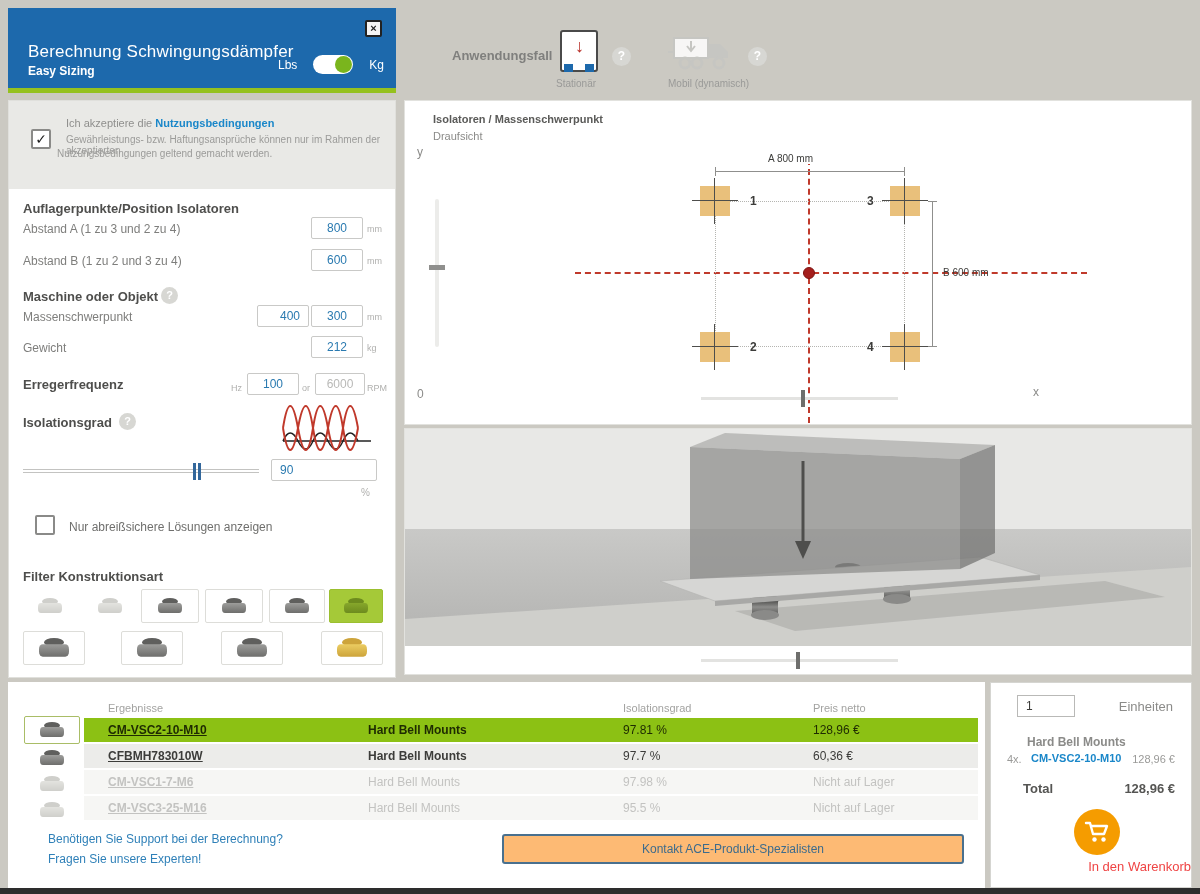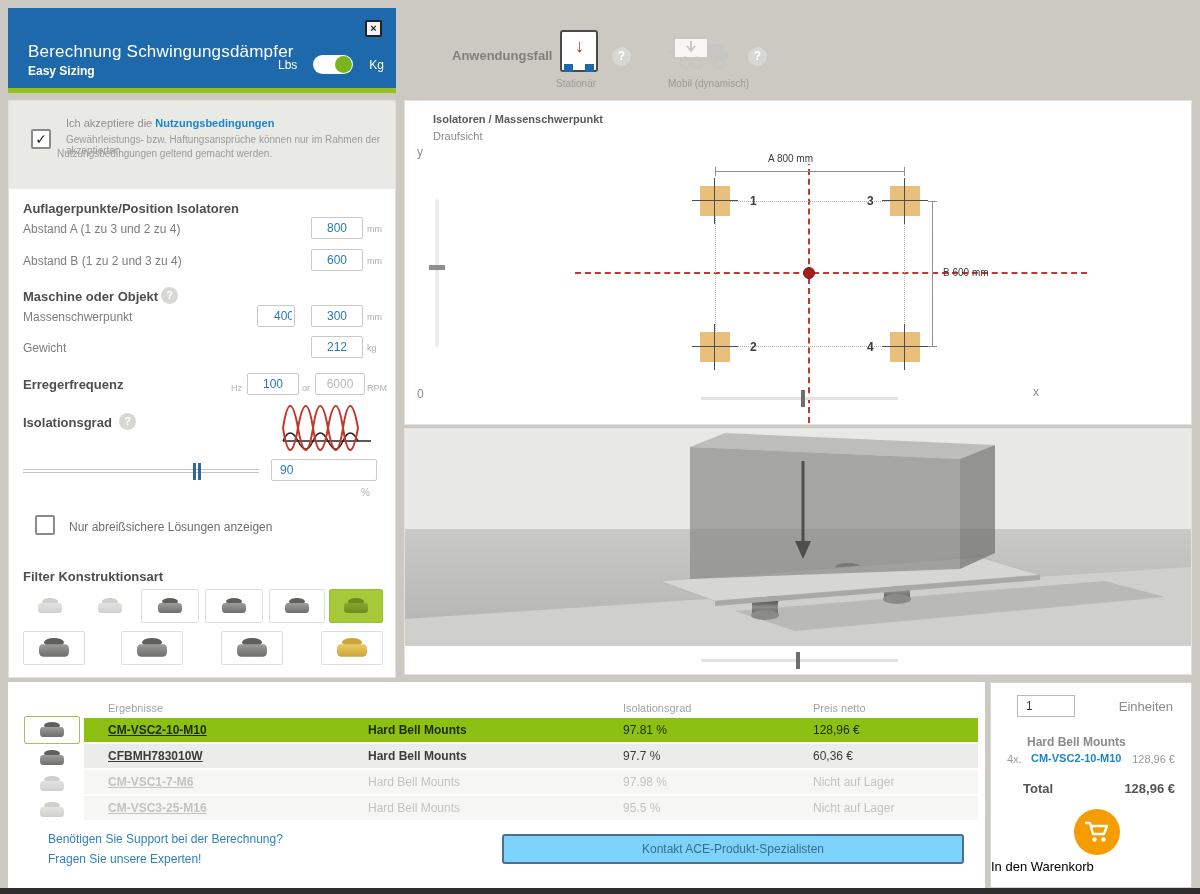--- a/index.html
+++ b/index.html
@@ -116,39 +116,39 @@
   .res-row span{position:absolute;top:5px;font-size:12px;}
   .r-sel{background:#8cc114;} .r-sel span{color:#1e2a02;}
   .r-norm{background:#ececea;} .r-norm span{color:#3c3c3a;}
   .r-dis{background:#f6f6f4;} .r-dis span{color:#c3c3c1;}
   .rn{left:24px;text-decoration:underline;font-weight:bold;}
   .rt{left:284px;font-weight:bold;} .r-dis .rt{font-weight:normal;}
   .ri{left:539px;} .rp{left:729px;}
   .res-thumb{position:absolute;left:16px;width:56px;height:28px;display:flex;align-items:center;justify-content:center;cursor:pointer;}
   .res-thumb.sel-box{border:1px solid #a9bd66;border-radius:2px;background:#fff;}
   .support-l{position:absolute;left:40px;font-size:12px;color:#2f80b8;}
-  .contact-btn{position:absolute;left:494px;top:152px;width:462px;height:30px;background:#7dd3fc;
+  .contact-btn{position:absolute;left:494px;top:152px;width:462px;height:30px;background:#fdba74;
                border:2px solid #49708e;border-radius:3px;color:#3d6b8c;font-size:12px;
                text-align:center;line-height:26px;cursor:pointer;}
 
   
   .summary-card{position:absolute;left:990px;top:682px;width:202px;height:206px;background:#fff;
                 border:1px solid #d5d5d1;}
   .sum-qty{position:absolute;left:26px;top:12px;width:58px;height:22px;border:1px solid #b9b9b7;
            font-size:12px;color:#3c3c3a;padding-left:8px;font-family:"Liberation Sans",sans-serif;}
   .sum-einheiten{position:absolute;right:18px;top:16px;font-size:13px;color:#8b8b89;}
   .sum-type{position:absolute;left:36px;top:52px;font-size:12px;font-weight:bold;color:#8b8b89;}
   .sum-qpre{position:absolute;left:16px;top:70px;font-size:11px;color:#9a9a98;}
   .sum-link{position:absolute;left:40px;top:69px;font-size:11px;font-weight:bold;color:#1a87c9;cursor:pointer;}
   .sum-uprice{position:absolute;right:16px;top:70px;font-size:11px;color:#9a9a98;}
   .sum-total-l{position:absolute;left:32px;top:98px;font-size:13px;font-weight:bold;color:#555553;}
   .sum-total-v{position:absolute;right:16px;top:98px;font-size:13px;font-weight:bold;color:#555553;}
   .cart-btn{position:absolute;left:83px;top:126px;width:46px;height:46px;border-radius:50%;
             background:#f59c00;cursor:pointer;display:flex;align-items:center;justify-content:center;}
-  .cart-label{position:absolute;left:0;top:176px;width:100%;text-align:left;font-size:13px;color:#000000;cursor:pointer;}
+  .cart-label{position:absolute;left:0;top:176px;width:100%;text-align:right;font-size:13px;color:#ef4444;cursor:pointer;}
 </style>
 </head>
 <body>
 
 <div class="app">
 
   <div class="blue-header">
     <div class="bh-title">Berechnung Schwingungsdämpfer</div>
     <div class="bh-sub">Easy Sizing</div>
     <div class="bh-close">×</div>
@@ -202,21 +202,21 @@
     <div class="f-unit" style="left:358px;top:123px;">mm</div>
 
     <div class="f-label" style="left:14px;top:153px;">Abstand B (1 zu 2 und 3 zu 4)</div>
     <input class="f-input" style="left: 302px; top: 148px; width: 52px;" value="600">
     <div class="f-unit" style="left:358px;top:155px;">mm</div>
 
     <div class="sec-title" style="left:14px;top:188px;">Maschine oder Objekt</div>
     <div class="q-mini" style="left:152px;top:186px;">?</div>
 
     <div class="f-label" style="left:14px;top:209px;">Massenschwerpunkt</div>
-    <input class="f-input" style="left: 248px; top: 204px; width: 38px; padding-left: 16px;" value="400">
+    <input class="f-input" style="left: 248px; top: 204px; width: 52px; padding-left: 16px;" value="400">
     <input class="f-input" style="left: 302px; top: 204px; width: 52px;" value="300">
     <div class="f-unit" style="left:358px;top:211px;">mm</div>
 
     <div class="f-label" style="left:14px;top:240px;">Gewicht</div>
     <input class="f-input" style="left: 302px; top: 235px; width: 52px;" value="212">
     <div class="f-unit" style="left:358px;top:242px;">kg</div>
 
     <div class="sec-title" style="left:14px;top:276px;">Erregerfrequenz</div>
     <div class="f-unit" style="left:222px;top:282px;">Hz</div>
     <input class="f-input" style="left: 238px; top: 272px; width: 52px;" value="100">

